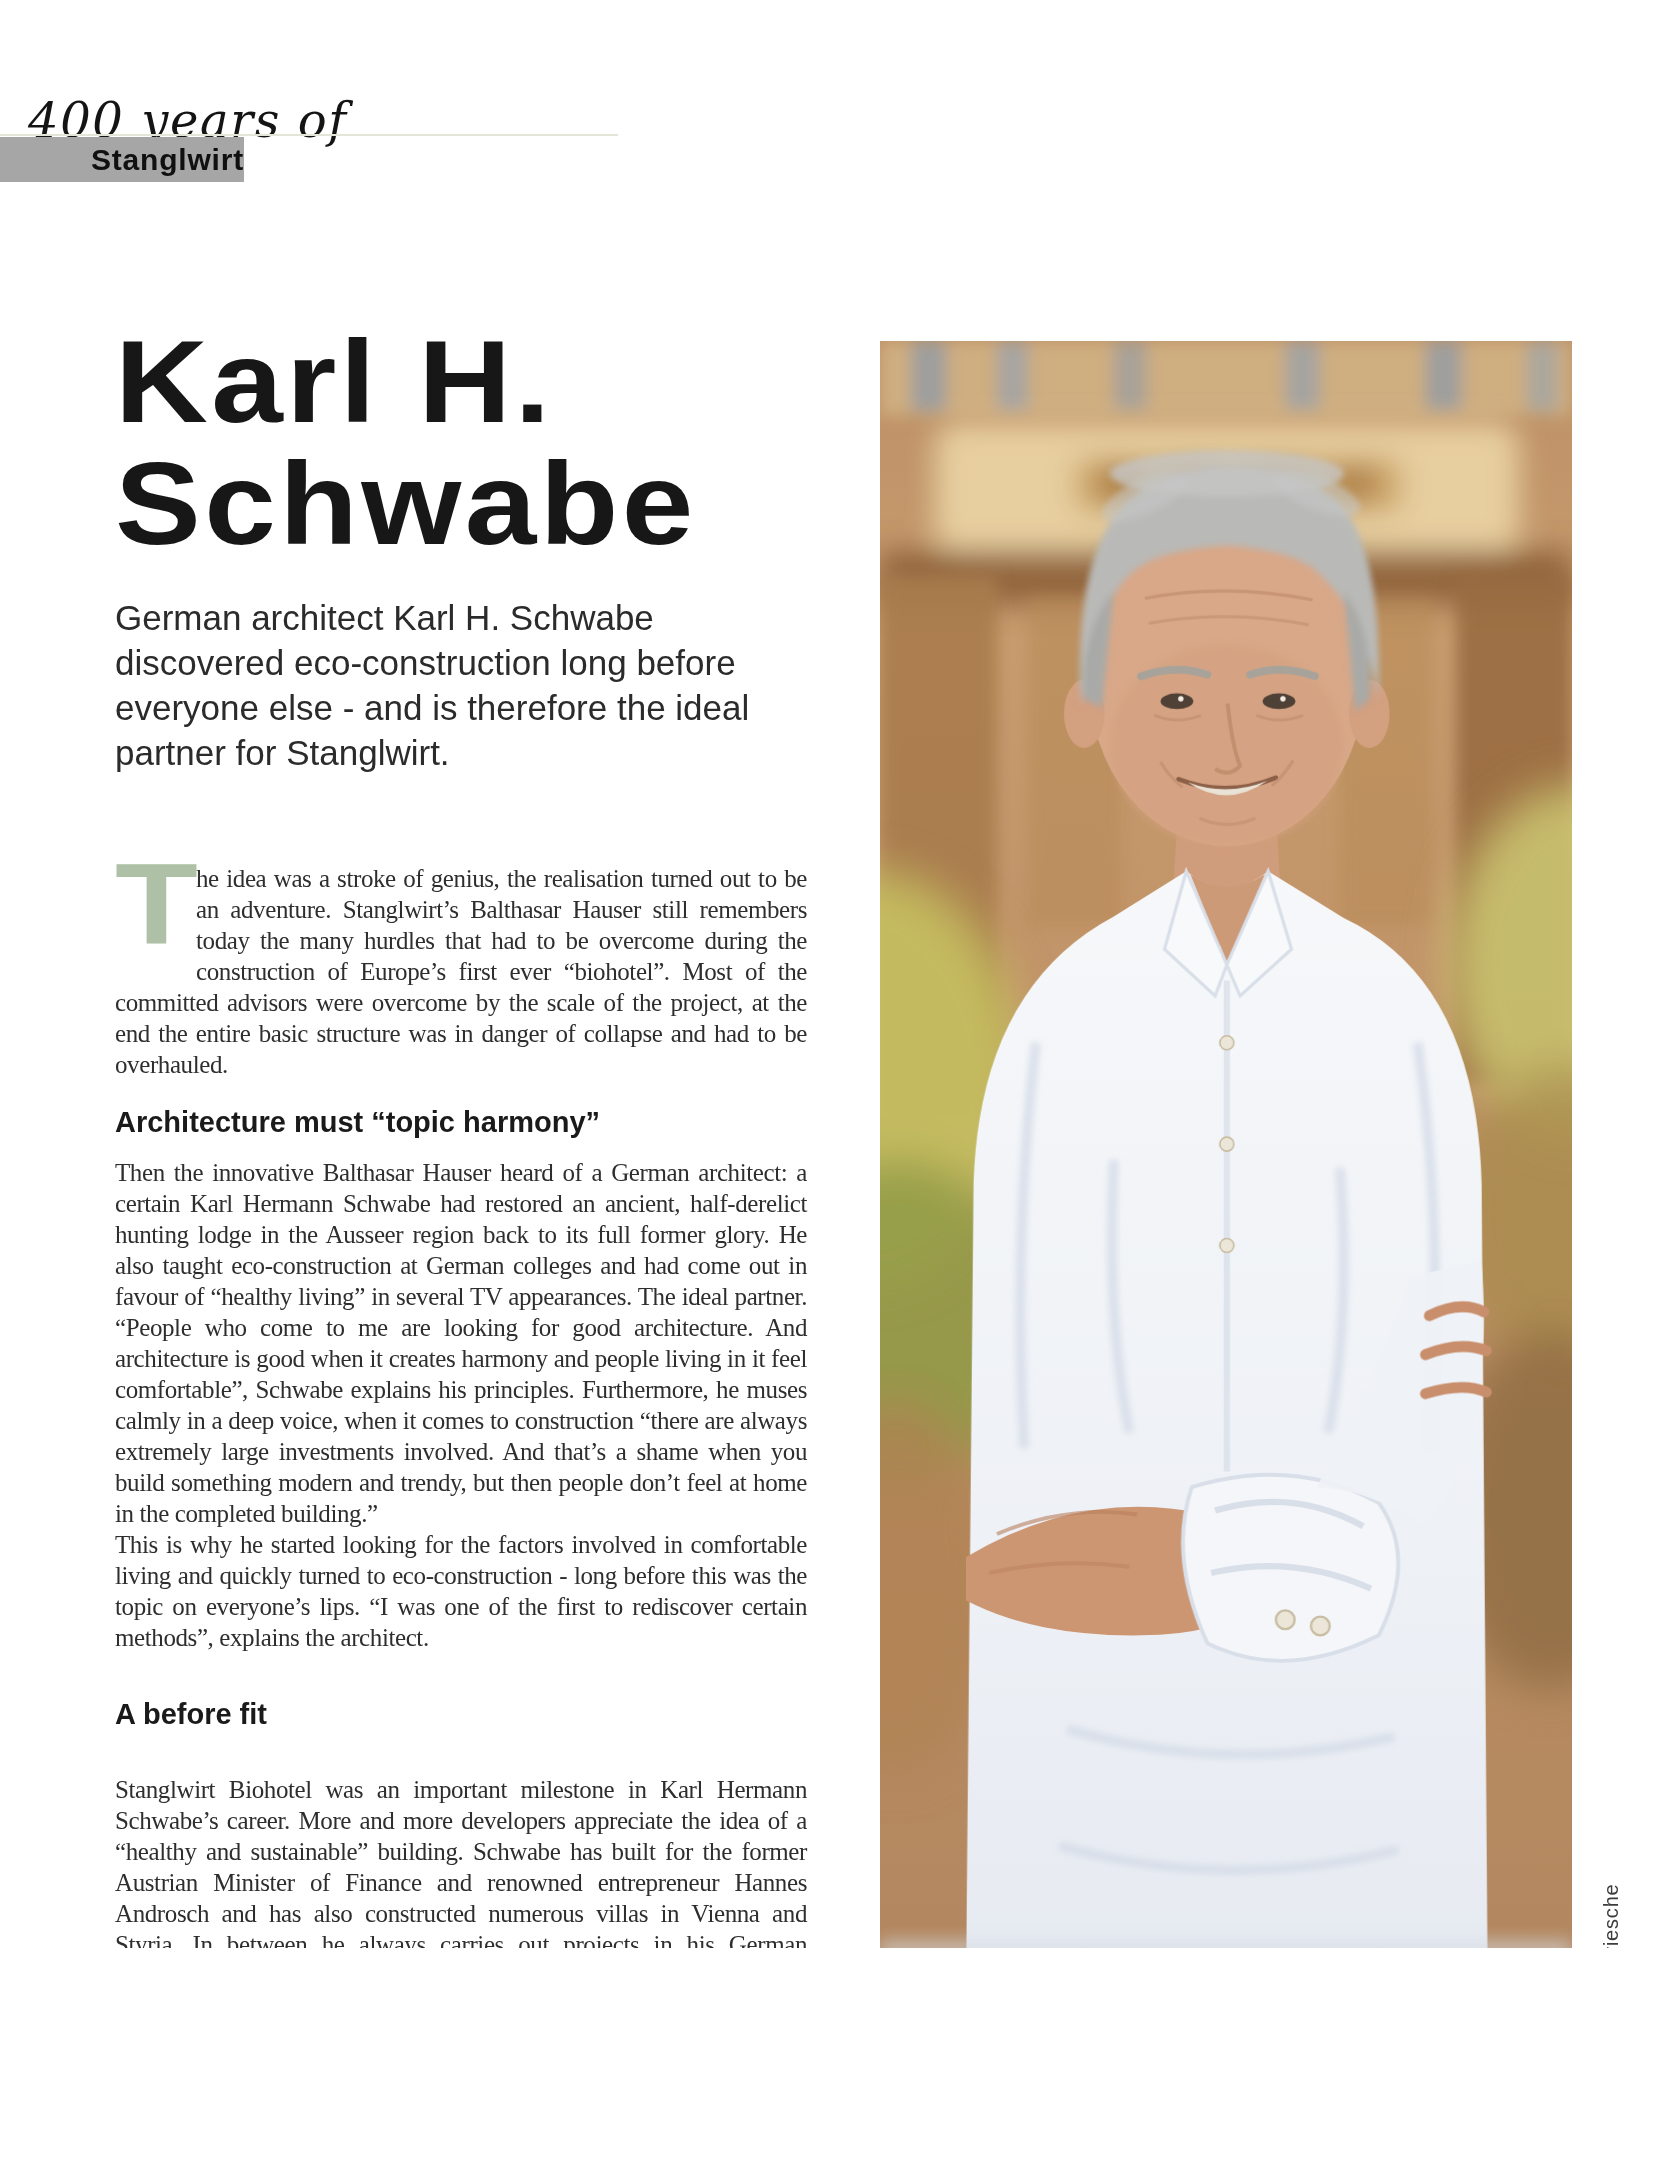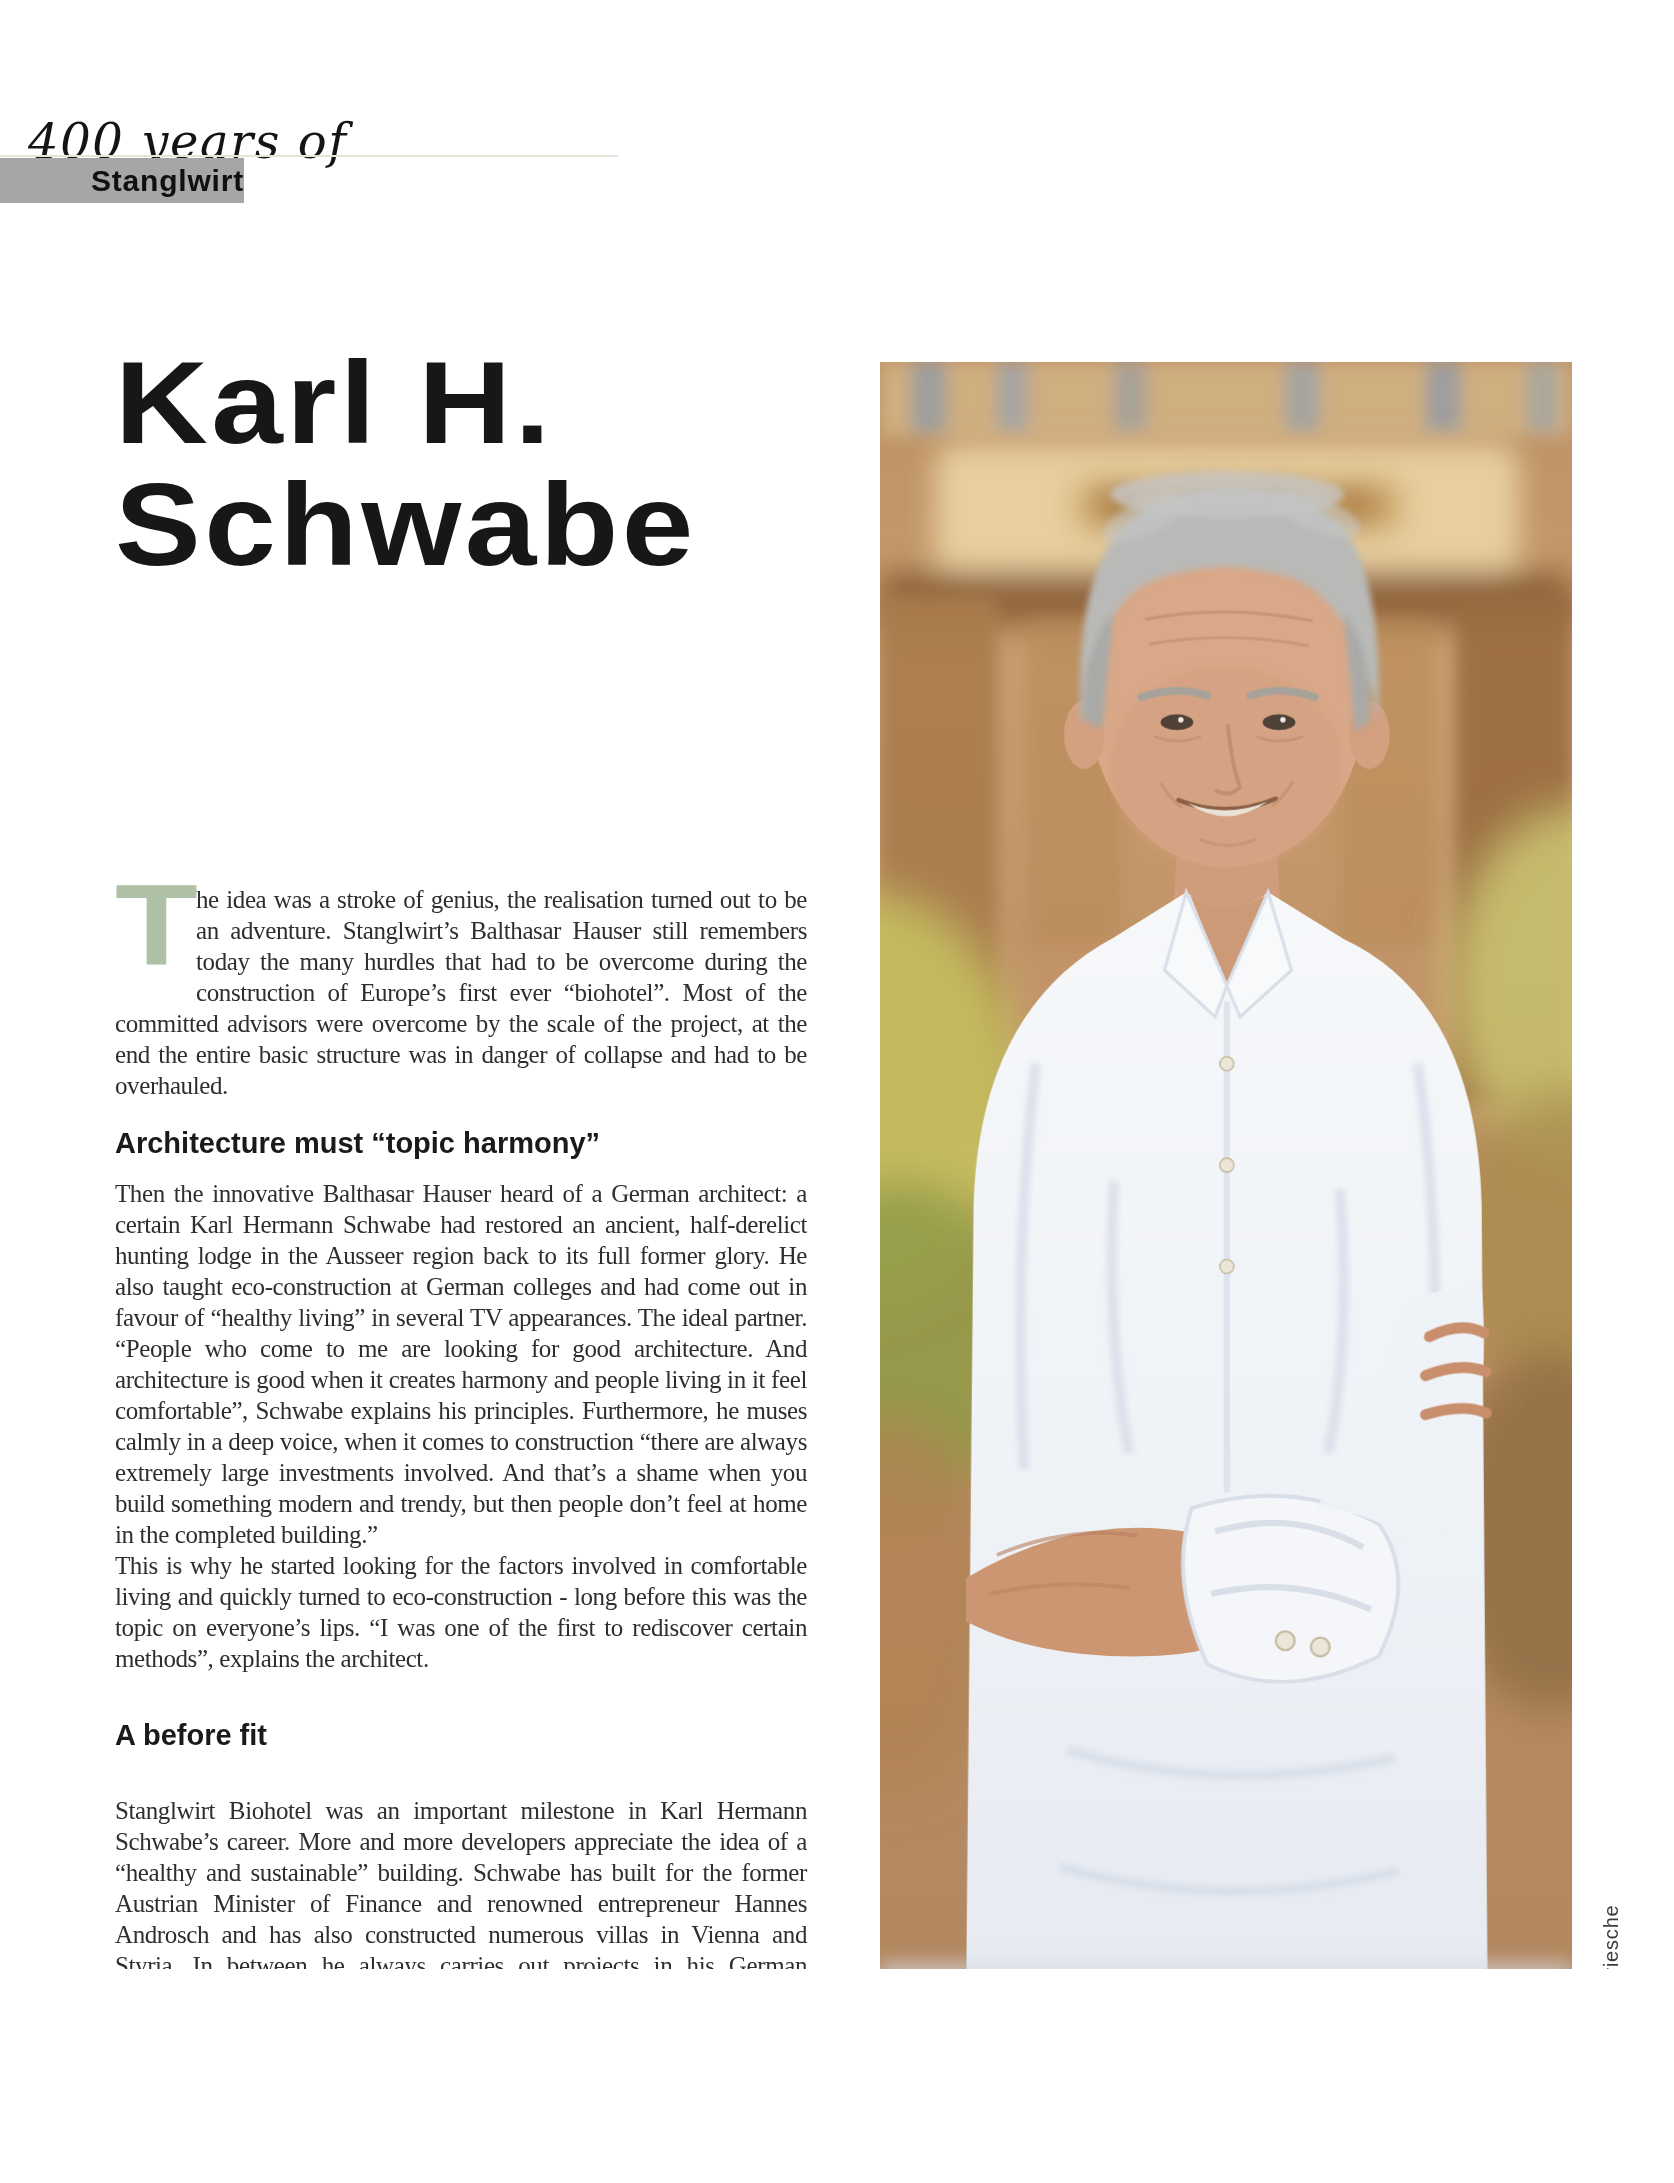--- a/index.html
+++ b/index.html
@@ -1,17 +1,17 @@
 <!DOCTYPE html>
 <html style="font-size:12.5px"><head>
 <meta charset="utf-8">
 <style>
   html,body{margin:0;padding:0;background:#ffffff;}
   .page{position:relative;width:1675px;height:1948px;background:#ffffff;overflow:hidden;
-        font-family:"Liberation Sans",sans-serif;color:#222;margin-top:21px;}
+        font-family:"Liberation Sans",sans-serif;color:#222;}
 
   
   .script{position:absolute;left:28px;top:92px;font-family:"DejaVu Serif",serif;
           font-style:italic;font-size:48px;color:#141414;letter-spacing:1.6px;}
   .hdr-line{position:absolute;left:0;top:134px;width:618px;height:2.3px;background:#e3e5d9;}
   .brand-box{position:absolute;left:0;top:137px;width:244px;height:45px;background:#a6a6a6;text-align:right;}
   .brand-box span{display:block;line-height:45px;padding-left:23.4px;font-size:30px;font-weight:bold;
           color:#101010;letter-spacing:0.8px;}
   .article-label{position:absolute;left:264px;top:137px;height:45px;line-height:45px;
           font-size:30px;font-weight:bold;color:#9b9b9b;letter-spacing:0.8px;}
@@ -60,20 +60,24 @@
   <div class="hdr-line"></div>
   <div class="brand-box">
     <span>Stanglwirt</span>
   </div>
 
   <div class="big-title">
     <div>Karl H.</div>
     <div>Schwabe</div>
   </div>
 
+  <div class="intro">German architect Karl H. Schwabe
+discovered eco-construction long before
+everyone else - and is therefore the ideal
+partner for Stanglwirt.</div>
 
   <p class="bodycol p1"><span class="dropcap">T</span><span>he idea was a stroke of genius, the realisation turned out to be an adventure. Stanglwirt’s Balthasar Hauser still remembers today the many hurdles that had to be overcome during the construction of Europe’s first ever “biohotel”. Most of the committed advisors were overcome by the scale of the project, at the end the entire basic structure was in danger of collapse and had to be overhauled.</span></p>
 
   <div class="h2a">Architecture must “topic harmony”</div>
 
   <div class="bodycol p2">
     <div>Then the innovative Balthasar Hauser heard of a German architect: a certain Karl Hermann Schwabe had restored an ancient, half-derelict hunting lodge in the Ausseer region back to its full former glory. He also taught eco-construction at German colleges and had come out in favour of “healthy living” in several TV appearances. The ideal partner. “People who come to me are looking for good architecture. And architecture is good when it creates harmony and people living in it feel comfortable”, Schwabe explains his principles. Furthermore, he muses calmly in a deep voice, when it comes to construction “there are always extremely large investments involved. And that’s a shame when you build something modern and trendy, but then people don’t feel at home in the completed building.”</div>
     <div>This is why he started looking for the factors involved in comfortable living and quickly turned to eco-construction - long before this was the topic on everyone’s lips. “I was one of the first to rediscover certain methods”, explains the architect.</div>
   </div>
 

